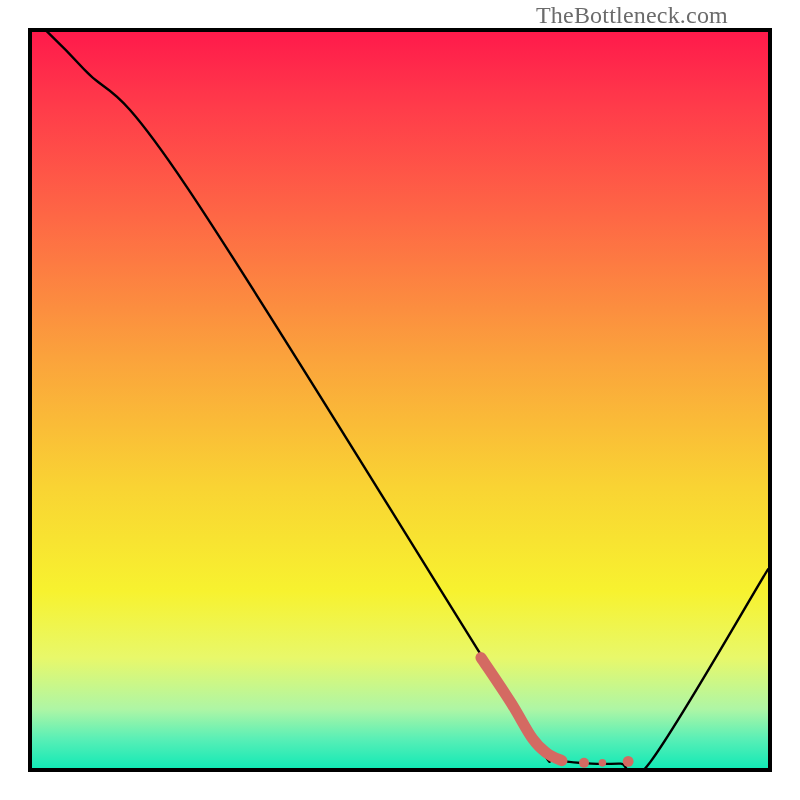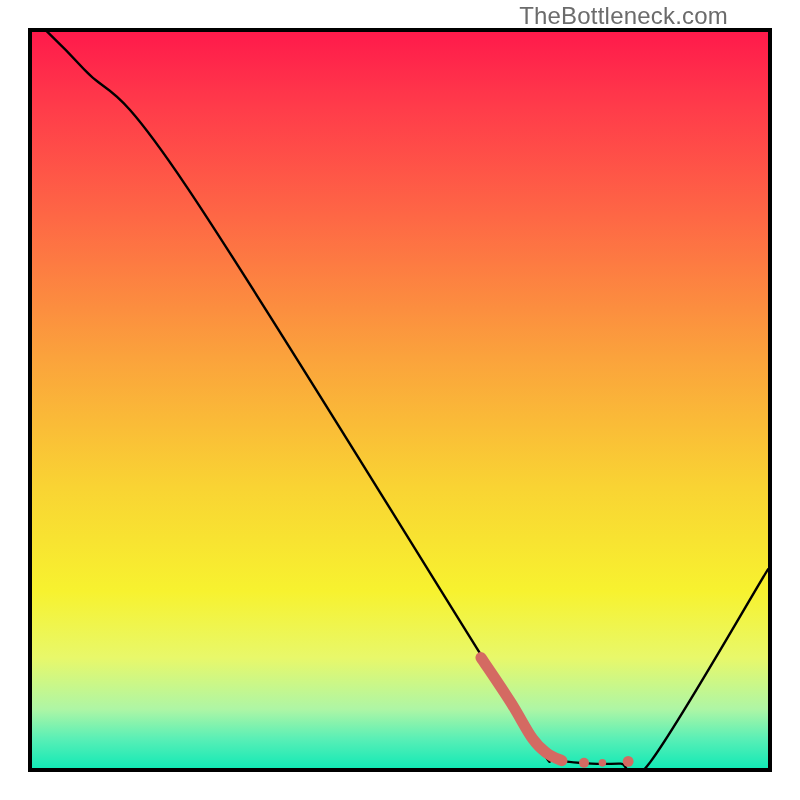--- a/index.html
+++ b/index.html
@@ -8,20 +8,21 @@
     width: 800px;
     height: 800px;
     overflow: hidden;
     background: #ffffff;
     font-family: Arial, Helvetica, sans-serif;
   }
   .outer {
     width: 736px;
     height: 800px;
     position: relative;
+    font-family: Liberation Serif, serif;
   }
   .plot {
     position: absolute;
     left: 28px;
     top: 28px;
     width: 744px;
     height: 744px;
     box-sizing: border-box;
     border: 4px solid #000000;
     overflow: hidden;

